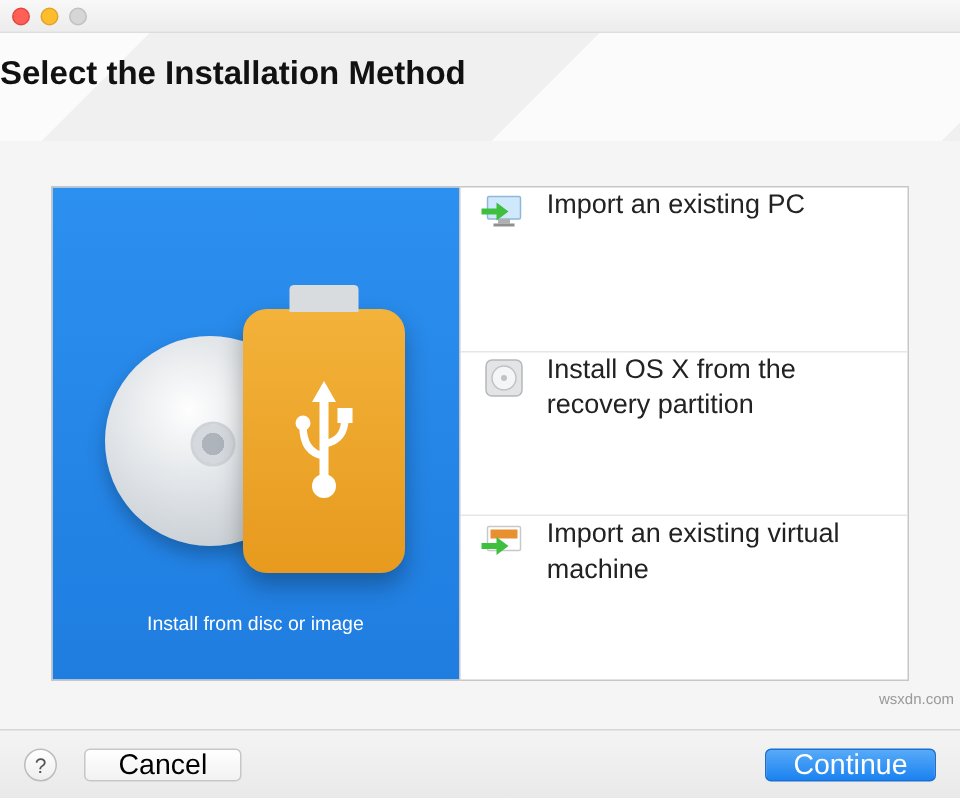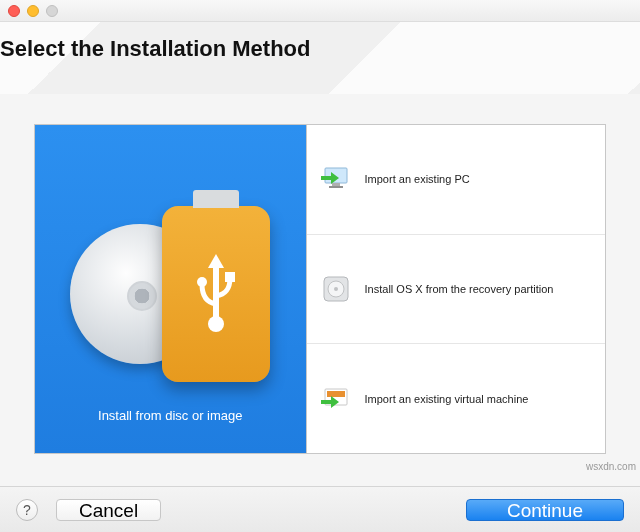--- a/index.html
+++ b/index.html
@@ -116,26 +116,25 @@
       height: 330px;
       border: 1px solid #c7c7c7;
       border-left: none;
       background: #fff;
       display: flex;
       flex-direction: column;
     }
     .option {
       flex: 1;
       display: flex;
-      align-items: center;
       padding: 0 12px;
       gap: 12px;
       border-bottom: 1px solid #e6e6e6;
       cursor: pointer;
-      font-size: 11px;
+      font-size: 18px;
       color: #222;
       line-height: 1.3;
     }
     .option:last-child { border-bottom: none; }
     .opt-icon {
       width: 34px; height: 34px;
       flex-shrink: 0;
       display: flex; align-items: center; justify-content: center;
       border-radius: 4px;
     }
@@ -168,21 +167,21 @@
       font-size: 19px;
       cursor: pointer;
       border: 1px solid #c7c7c7;
       background: linear-gradient(#fff, #f2f2f2);
     }
     .btn-primary {
       background: linear-gradient(#58aaf8, #1a82f0);
       border: 1px solid #1a6fd0;
       color: #fff;
       margin-left: auto;
-      padding: 0 40px;
+      padding: 0 18px;
     }
     .watermark {
       position: absolute;
       bottom: 60px; right: 4px;
       font-size: 10px;
       color: #999;
     }
   </style>
 </head>
 <body>

